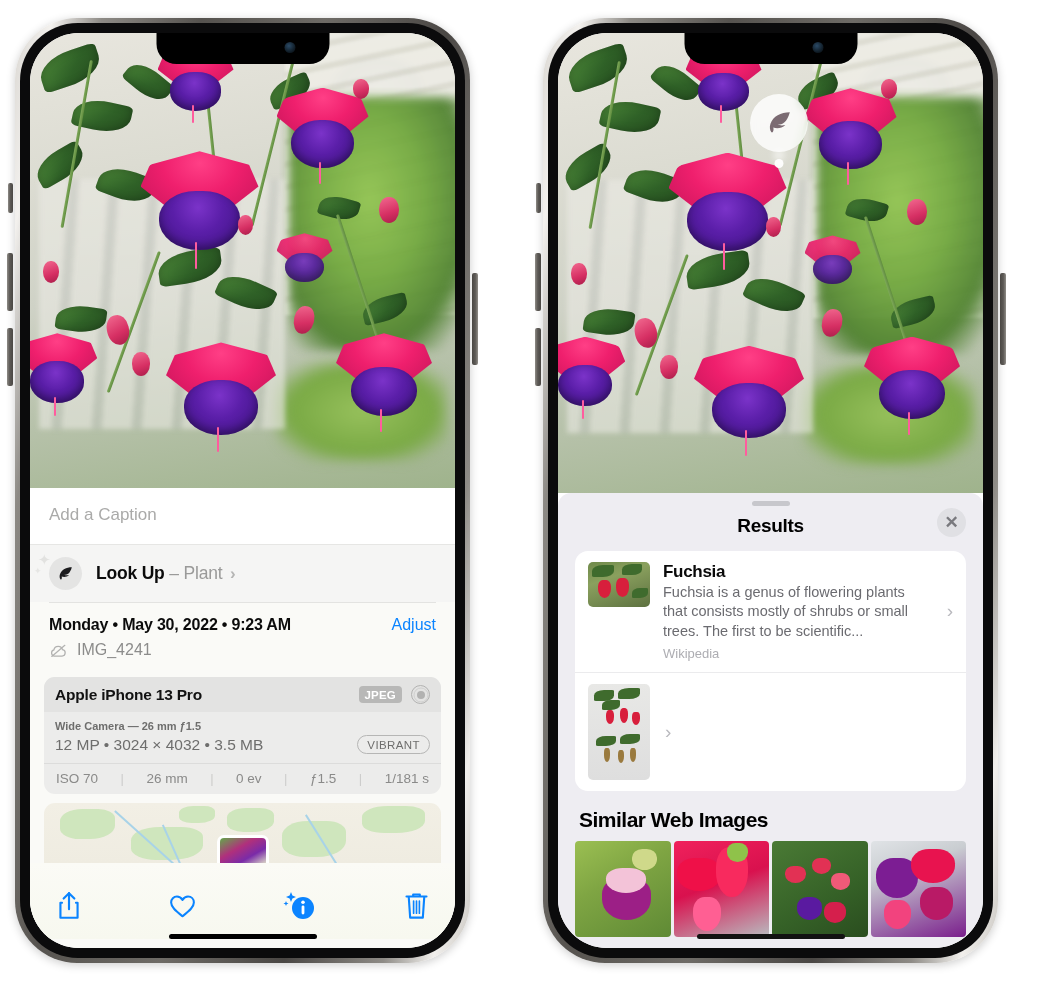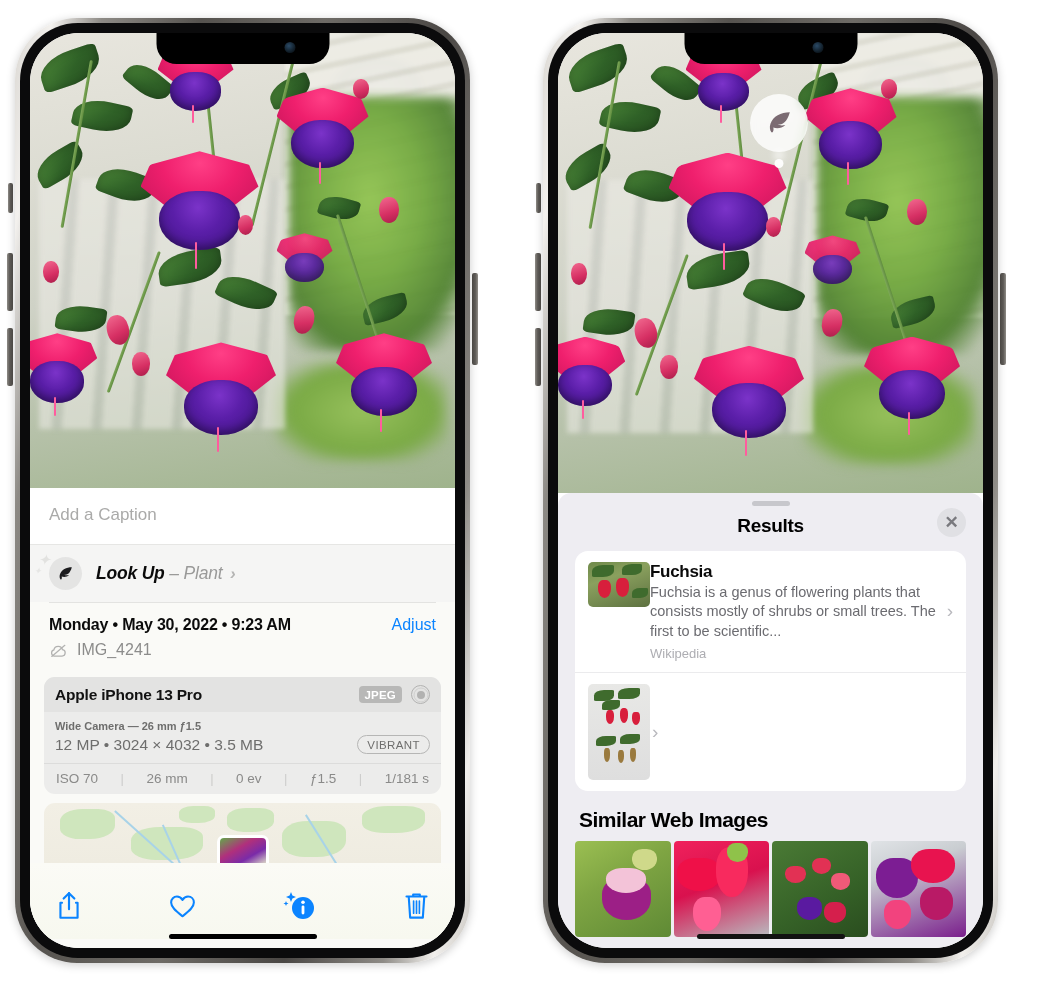--- a/index.html
+++ b/index.html
@@ -133,21 +133,20 @@
     background: #ffffff; padding: 17px 19px 19px 19px;
     border-bottom: 1px solid #e6e6e4;
   }
   .caption-ph { color: #aaaaa9; font-size: 17px; }
 
   .lookup-row {
     background: #f5f5f4;
     display: flex; align-items: center; gap: 14px;
     padding: 12px 9px 12px 19px;
     position: relative;
-    font-style: italic;
   }
   .leafpuck {
     width: 33px; height: 33px; border-radius: 50%;
     background: #e4e4e3;
     display: flex; align-items: center; justify-content: center;
     position: relative; flex: 0 0 auto;
   }
   .sparkles { position: absolute; left: -11px; top: -5px; color: #e2e2e0; font-size: 15px; line-height: 1; }
   .sparkles2 { position: absolute; left: -15px; top: 10px; color: #e6e6e4; font-size: 9px; line-height: 1; }
   .lookup-text { font-size: 17.5px; color: #0b0b0b; font-weight: 700; letter-spacing: -.2px; }
@@ -267,21 +266,21 @@
   .sec-head {
     display: flex; align-items: baseline; justify-content: space-between;
     padding: 0 21px 9px 21px;
   }
   .sec-title { font-size: 21px; font-weight: 700; color: #000; letter-spacing: -.5px; }
   .sec-action { font-size: 14.5px; color: #8a8a8f; }
 
   .kcard {
     margin: 0 17px; background: #fff; border-radius: 13px; overflow: hidden;
   }
-  .krow { display: flex; padding: 11px 13px 11px 13px; align-items: flex-start; }
+  .krow { display: flex; gap: 13px; padding: 11px 13px 11px 13px; align-items: flex-start; }
   .krow + .krow { border-top: 1px solid #ebebed; margin-top: 0; }
   .kthumb { width: 62px; border-radius: 5px; flex: 0 0 auto; overflow: hidden; position: relative; }
   .kthumb.t1 { height: 45px; background: linear-gradient(160deg,#6f8a4a 0%,#8aa05e 35%,#5d7140 100%); }
   .kthumb.t2 { height: 96px; background: linear-gradient(180deg,#e8e8e6 0%,#dedede 100%); }
   .kthumb .tl { position:absolute; border-radius:50% 10% 50% 10%; background:#3f6b2d; }
   .kthumb .tf { position:absolute; border-radius:40% 40% 55% 55%; background:#d81f3c; }
   .kthumb .tfp { position:absolute; border-radius:40% 40% 55% 55%; background:#8e2f8e; }
   .kbody { flex: 1 1 auto; min-width: 0; }
   .ktitle { font-size: 17px; font-weight: 700; color: #0a0a0a; letter-spacing: -.3px; }
   .kdesc { font-size: 14.5px; color: #6b6b70; line-height: 1.33; margin-top: 1px; }

